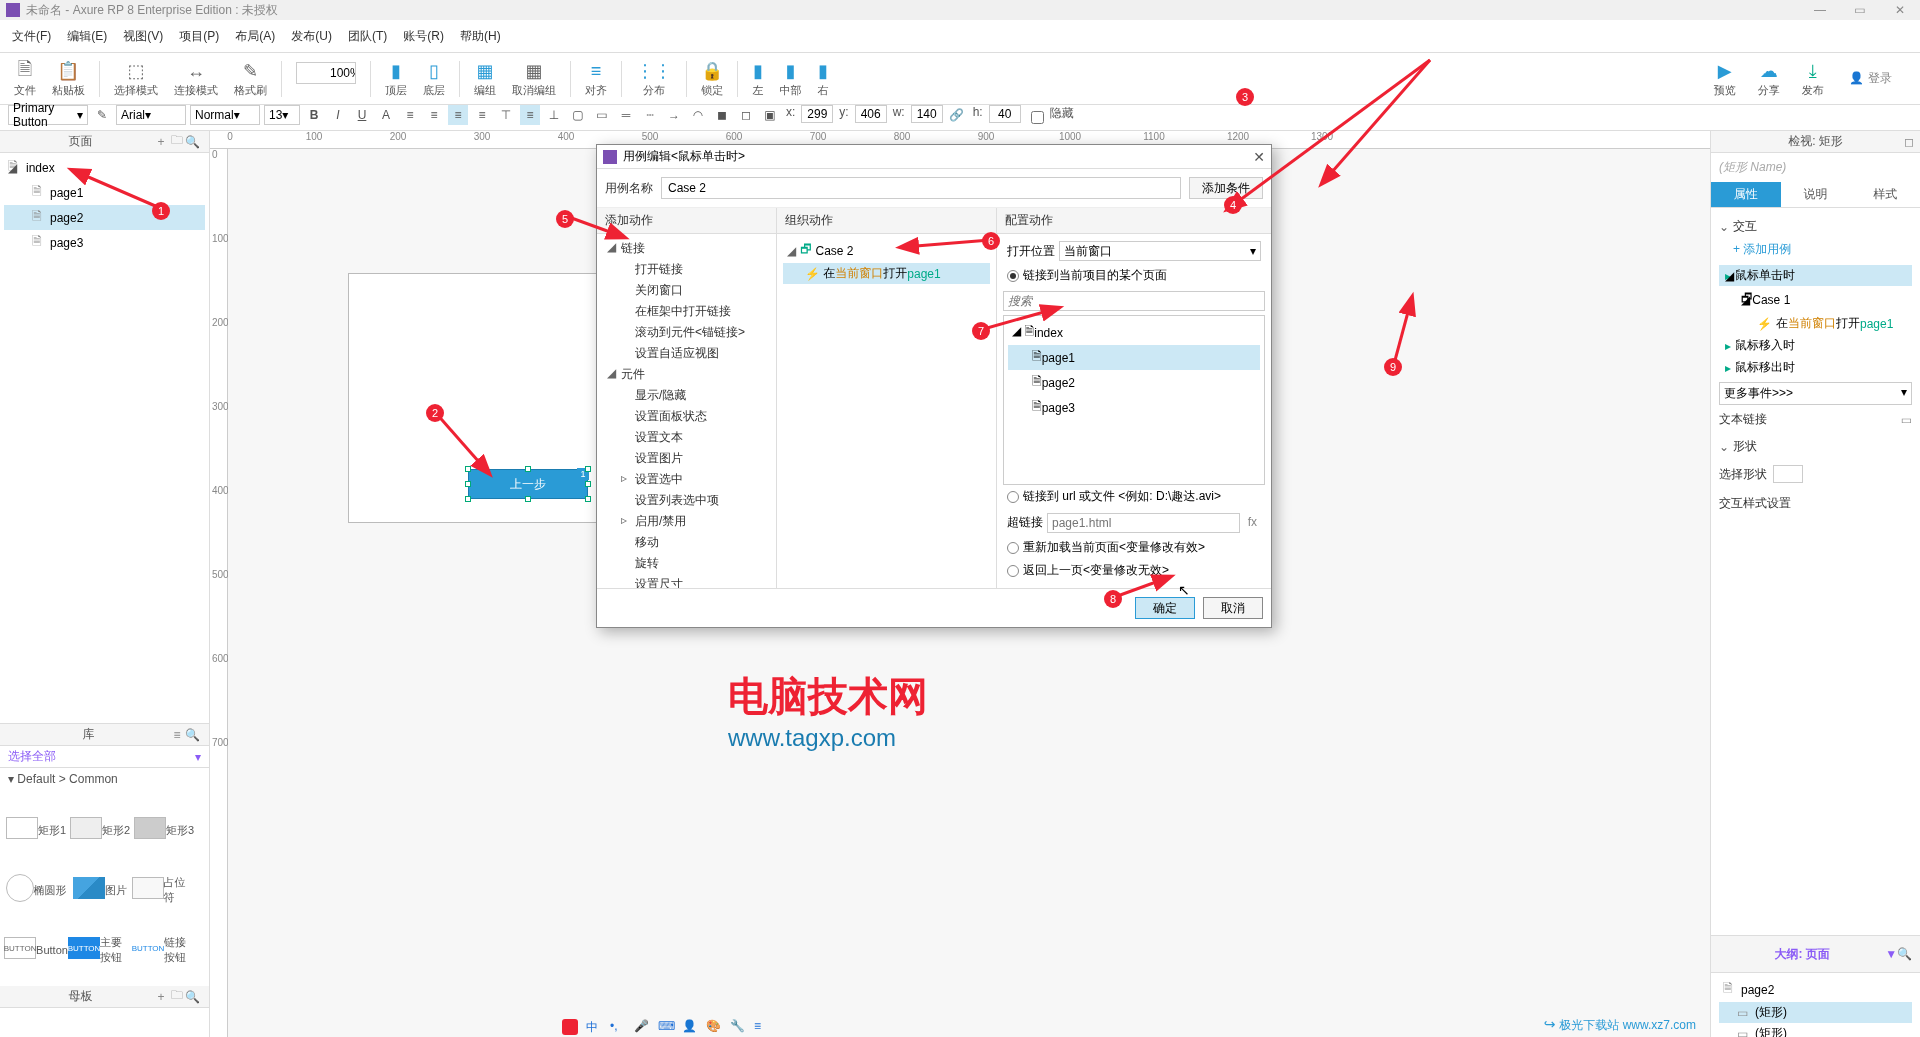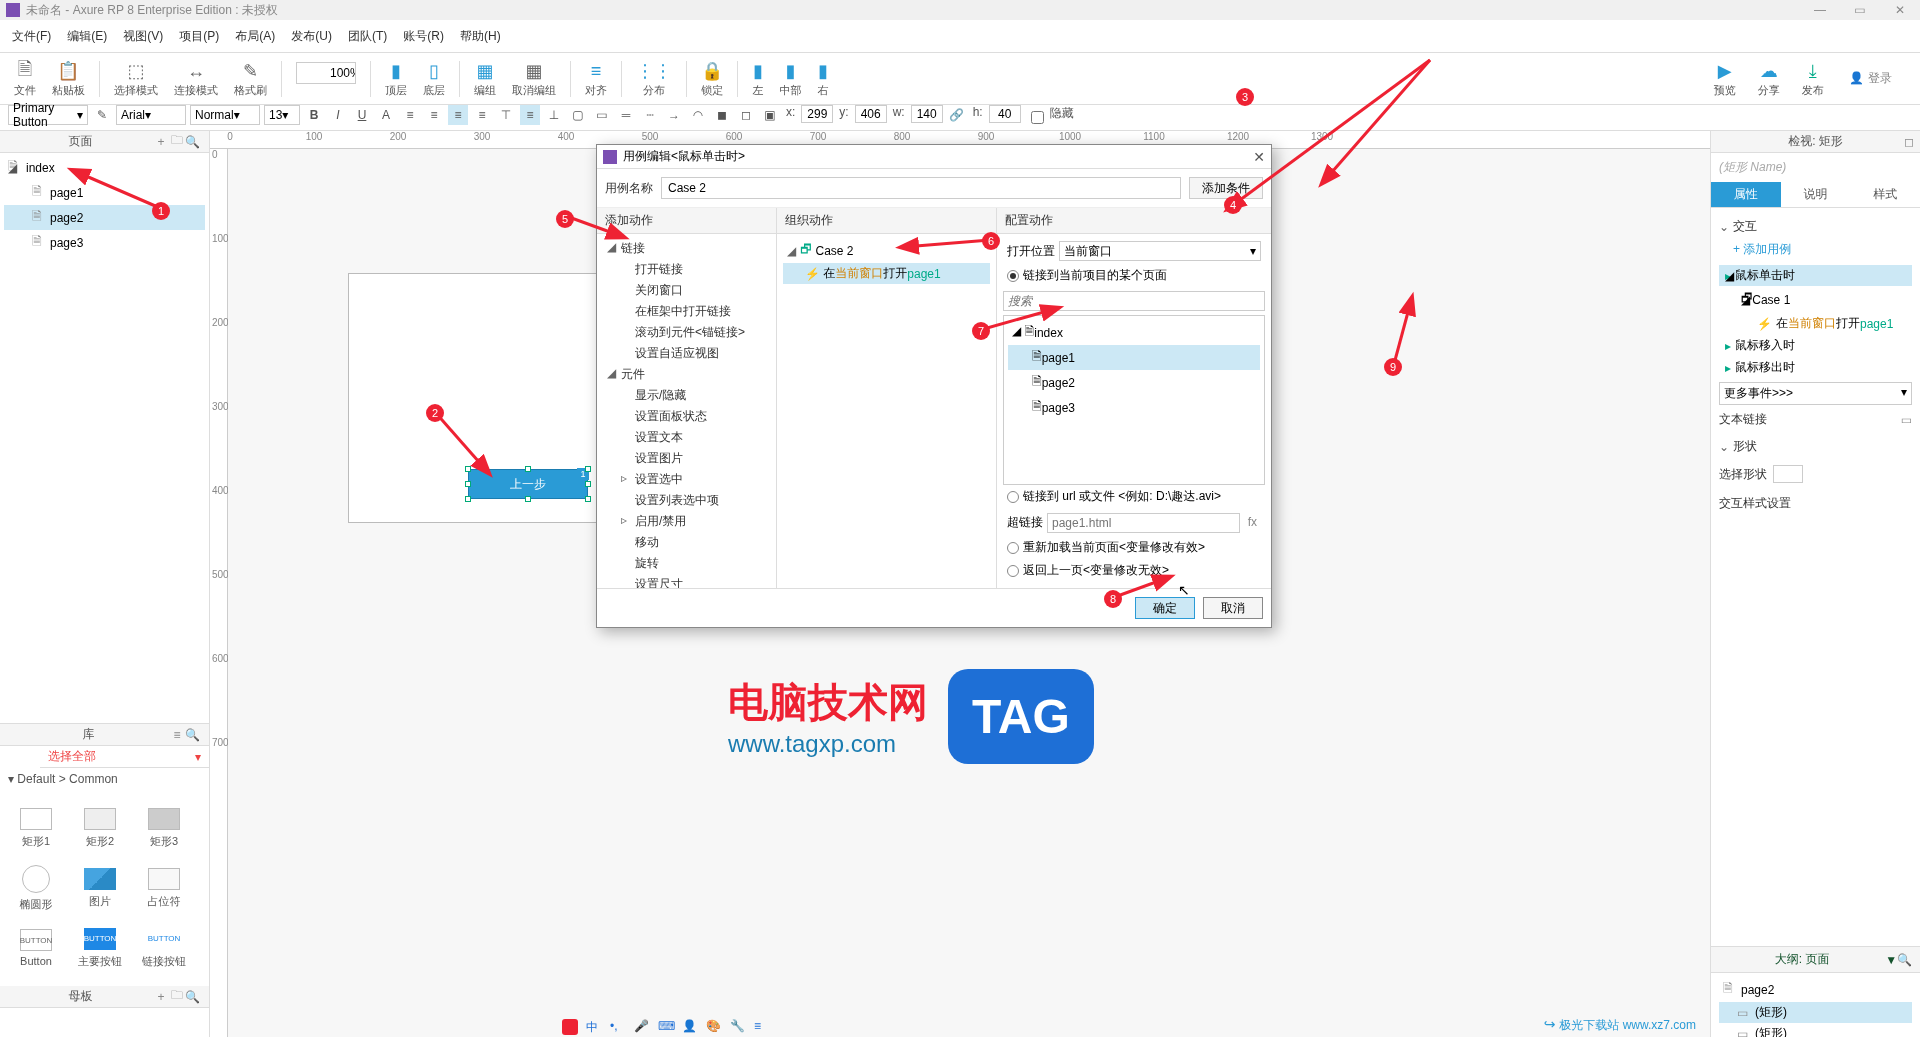--- a/index.html
+++ b/index.html
@@ -43,24 +43,24 @@
 .panel-header .title { flex: 1; text-align: center; }
 .panel-header .hicon { width: 16px; color: #888; cursor: pointer; text-align: center; }
 .tree { padding: 2px 4px; flex: 1; overflow: auto; }
 .tree-item { display: flex; align-items: center; padding: 2px 4px; cursor: pointer; }
 .tree-item.selected { background: #cce8f5; }
 .tree-item .arrow { width: 12px; color: #555; }
 .tree-item .fico { width: 14px; color: #888; margin-right: 4px; }
 .tree-item.child { padding-left: 28px; }
 
 .lib-section { border-top: 1px solid #ddd; }
-.lib-filter { height: 22px; border-bottom: 1px solid #ddd; padding: 0 8px; display: flex; align-items: center; color: #ef4444; margin-left: 40px; }
+.lib-filter { height: 22px; border-bottom: 1px solid #ddd; padding: 0 8px; display: flex; align-items: center; color: #8b5cf6; }
 .lib-cats { padding: 4px 8px; color: #555; }
 .lib-grid { display: flex; flex-wrap: wrap; padding: 8px 4px; gap: 0; }
-.lib-item { width: 64px; height: 60px; display: flex; flex-direction: column; align-items: center; justify-content: center; cursor: pointer; }
+.lib-item { width: 64px; height: 60px; display: flex; align-items: center; justify-content: center; cursor: pointer; }
 .lib-item .shape { width: 32px; height: 22px; border: 1px solid #bbb; background: #fff; }
 .lib-item.s2 .shape { background: #eee; }
 .lib-item.s3 .shape { background: #ccc; }
 .lib-item.ellipse .shape { border-radius: 50%; width: 28px; height: 28px; }
 .lib-item.img .shape { background: linear-gradient(135deg,#45a4e0 50%,#2a8ac6 50%); border: none; }
 .lib-item.ph .shape { background: #f8f8f8; }
 .lib-item.btn .shape { display: flex; align-items: center; justify-content: center; font-size: 8px; color: #666; }
 .lib-item.pbtn .shape { background: #1e88e5; color: #fff; font-size: 8px; display: flex; align-items: center; justify-content: center; border: none; }
 .lib-item.lbtn .shape { border: none; color: #1e88e5; font-size: 8px; display: flex; align-items: center; justify-content: center; }
 .lib-item .name { font-size: 11px; color: #555; margin-top: 4px; }
@@ -101,21 +101,21 @@
 .add-case { color: #2a9bd6; padding: 2px 0 6px 14px; cursor: pointer; }
 .evt-item { background: #cce8f5; padding: 2px 6px; margin: 1px 0; display: flex; align-items: center; }
 .evt-item.plain { background: transparent; }
 .evt-item .eico { color: #0a8; margin-right: 4px; }
 .evt-item.sub { padding-left: 22px; background: transparent; }
 .evt-item .lightning { color: #e6a400; margin-right: 4px; }
 .more-evt { width: 100%; border: 1px solid #ccc; padding: 2px 4px; margin-top: 4px; }
 .insp-row { padding: 6px 0; color: #333; display: flex; align-items: center; }
 .mini-combo { width: 30px; height: 18px; border: 1px solid #ccc; margin-left: 6px; }
 
-.outline-hdr { height: 27px; background: #f5f5f5; border-top: 1px solid #ddd; border-bottom: 1px solid #ddd; display: flex; align-items: center; padding: 0 8px; color: #14532d; }
+.outline-hdr { height: 38px; background: #f5f5f5; border-top: 1px solid #ddd; border-bottom: 1px solid #ddd; display: flex; align-items: center; padding: 0 8px; color: #8b5cf6; font-weight: bold; }
 .outline-body { padding: 4px 8px; }
 .outline-item { padding: 2px 4px; display: flex; align-items: center; }
 .outline-item.sel { background: #cce8f5; }
 .outline-item .oico { width: 14px; margin-right: 4px; color: #888; }
 
 
 .dialog { position: absolute; left: 596px; top: 144px; width: 676px; background: #fff; border: 1px solid #888; box-shadow: 4px 4px 14px rgba(0,0,0,.3); }
 .dlg-title { height: 24px; background: #fff; border-bottom: 1px solid #ddd; display: flex; align-items: center; padding: 0 6px; }
 .dlg-title .dico { width: 14px; height: 14px; background: #7b4fb2; margin-right: 6px; }
 .dlg-title .x { margin-left: auto; color: #555; cursor: pointer; font-size: 14px; }
@@ -451,21 +451,20 @@
             <span class="sel-handle" style="left:50%;bottom:-4px;margin-left:-3px"></span>
           <span class="sel-handle" style="top:50%;left:-4px;margin-top:-3px"></span>
             <span class="sel-handle" style="top:50%;right:-4px;margin-top:-3px"></span>
         </div>
 
         <div class="watermark">
           <div>
             <div class="txt">电脑技术网</div>
             <div class="url">www.tagxp.com</div>
           </div>
-          <div class="tag">TAG</div>
         </div>
         <div class="dl-badge">↪ <span>极光下载站  www.xz7.com</span></div>
       </div>
     </div>
   </div>
 
   <div class="right-panel">
     <div class="insp-header">
         <span>检视: 矩形</span>
         <span style="position:absolute;right:6px;color:#888">◻</span>

